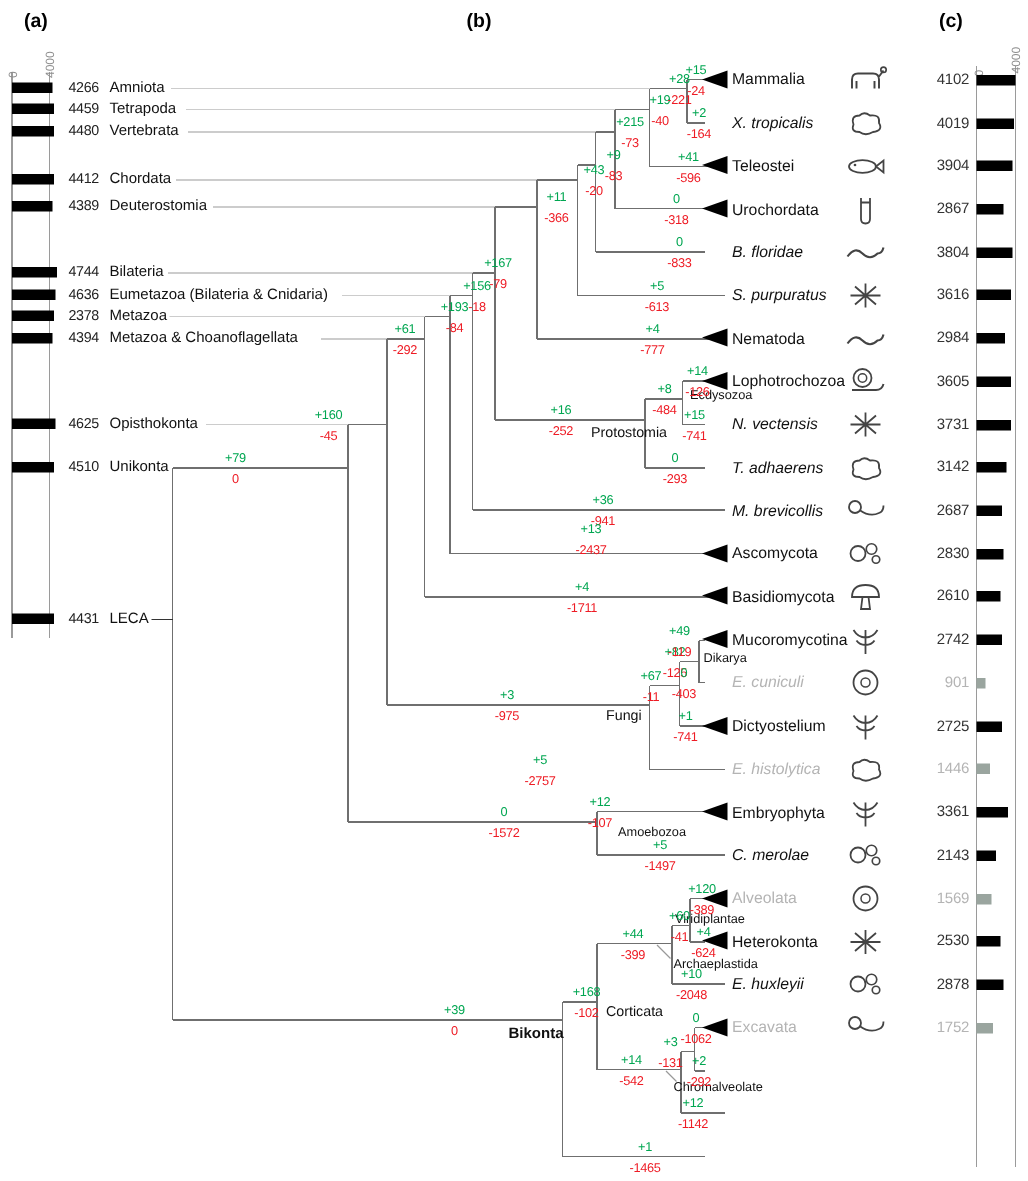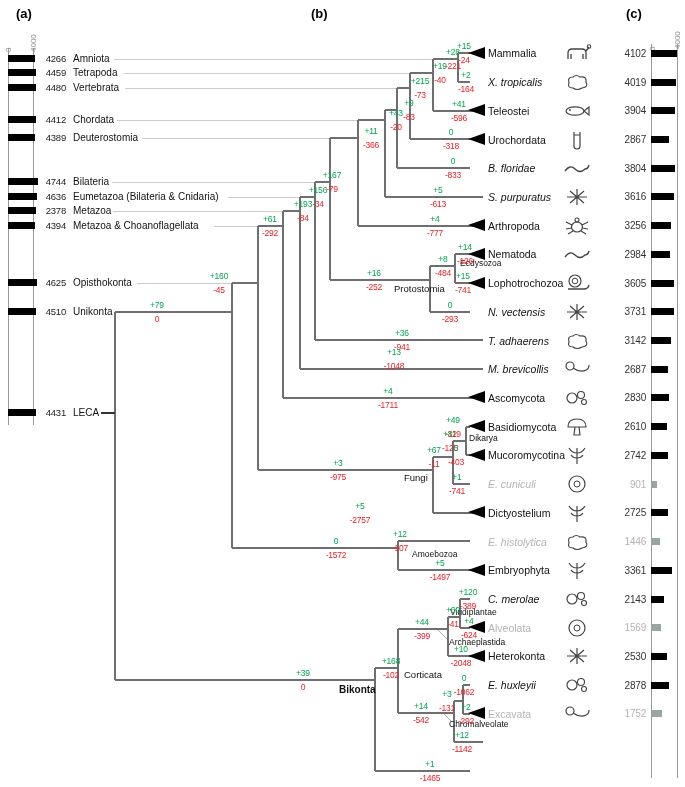--- a/index.html
+++ b/index.html
@@ -303,21 +303,21 @@
   <div class="pair" style="left:250px;top:215px">
       <span class="g">+61</span>
       <span class="r">-292</span>
     </div>
   <div class="pair" style="left:283px;top:200px">
       <span class="g">+193</span>
       <span class="r">-84</span>
     </div>
   <div class="pair" style="left:298px;top:186px">
       <span class="g">+156</span>
-      <span class="r">-34</span>
+      <span class="r">-18</span>
     </div>
   <div class="pair" style="left:312px;top:171px">
       <span class="g">+167</span>
       <span class="r">-79</span>
     </div>
   <div class="pair" style="left:351px;top:127px">
       <span class="g">+11</span>
       <span class="r">-366</span>
     </div>
   <div class="pair" style="left:376px;top:109px">
@@ -428,21 +428,21 @@
   <div class="pair" style="left:430px;top:301px">
       <span class="g">0</span>
       <span class="r">-293</span>
     </div>
   <div class="pair" style="left:382px;top:329px">
       <span class="g">+36</span>
       <span class="r">-941</span>
     </div>
   <div class="pair" style="left:374px;top:348px">
       <span class="g">+13</span>
-      <span class="r">-1048</span>
+      <span class="r">-2437</span>
     </div>
   <div class="pair" style="left:368px;top:387px">
       <span class="g">+4</span>
       <span class="r">-1711</span>
     </div>
   <div class="pair" style="left:433px;top:416px">
       <span class="g">+49</span>
       <span class="r">-119</span>
     </div>
   <div class="pair" style="left:436px;top:444px">
@@ -562,31 +562,20 @@
         <span class="leaf-name it">S. purpuratus</span>
         <span class="licon">
           <svg width="34" height="22" viewBox="0 0 30 22">
             <use href="#g-star"></use>
           </svg>
         </span>
         <span class="leaf-count">3616</span>
         <span class="lbar" style="width: 22.6px;"></span>
       </div>
 
-      <div class="leaf-row">
-        <span class="tri show"></span>
-        <span class="leaf-name">Arthropoda</span>
-        <span class="licon">
-          <svg width="34" height="22" viewBox="0 0 30 22">
-            <use href="#g-bug"></use>
-          </svg>
-        </span>
-        <span class="leaf-count">3256</span>
-        <span class="lbar" style="width: 20.35px;"></span>
-      </div>
 
       <div class="leaf-row">
         <span class="tri show"></span>
         <span class="leaf-name">Nematoda</span>
         <span class="licon">
           <svg width="34" height="22" viewBox="0 0 30 22">
             <use href="#g-worm"></use>
           </svg>
         </span>
         <span class="leaf-count">2984</span>

